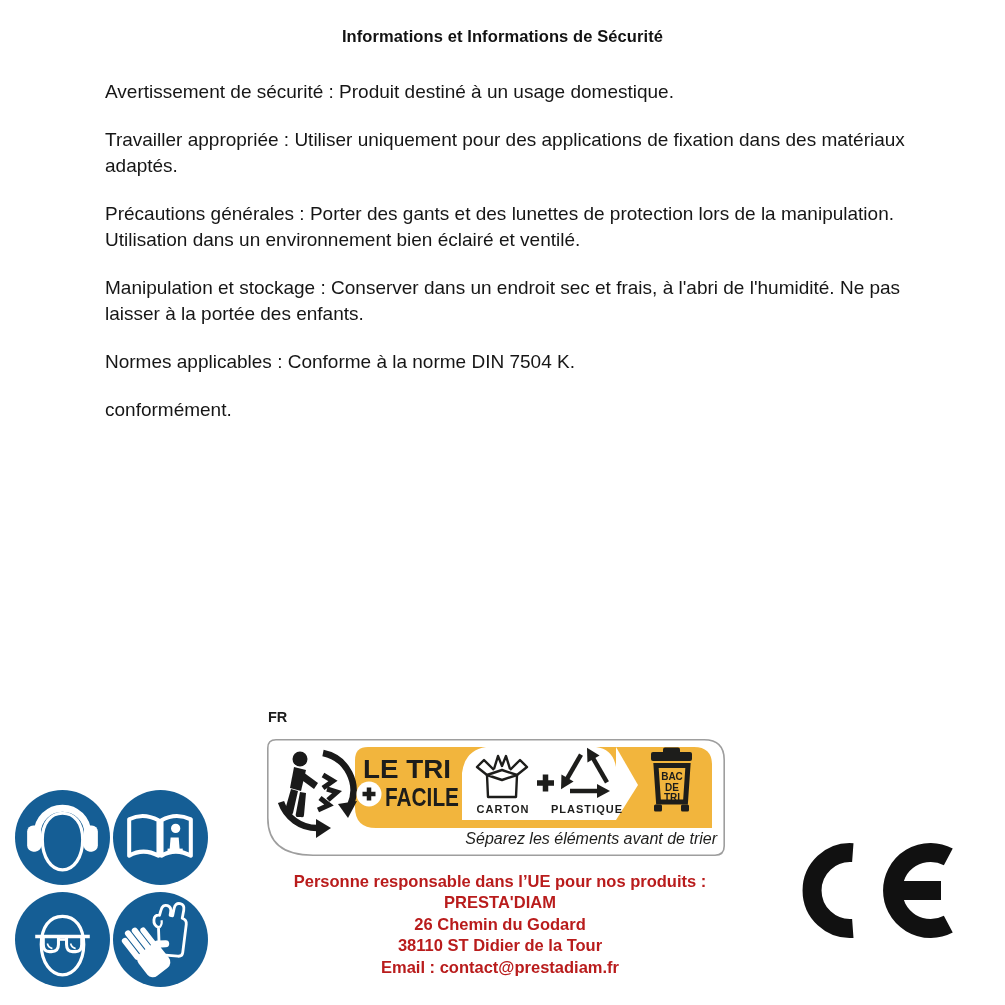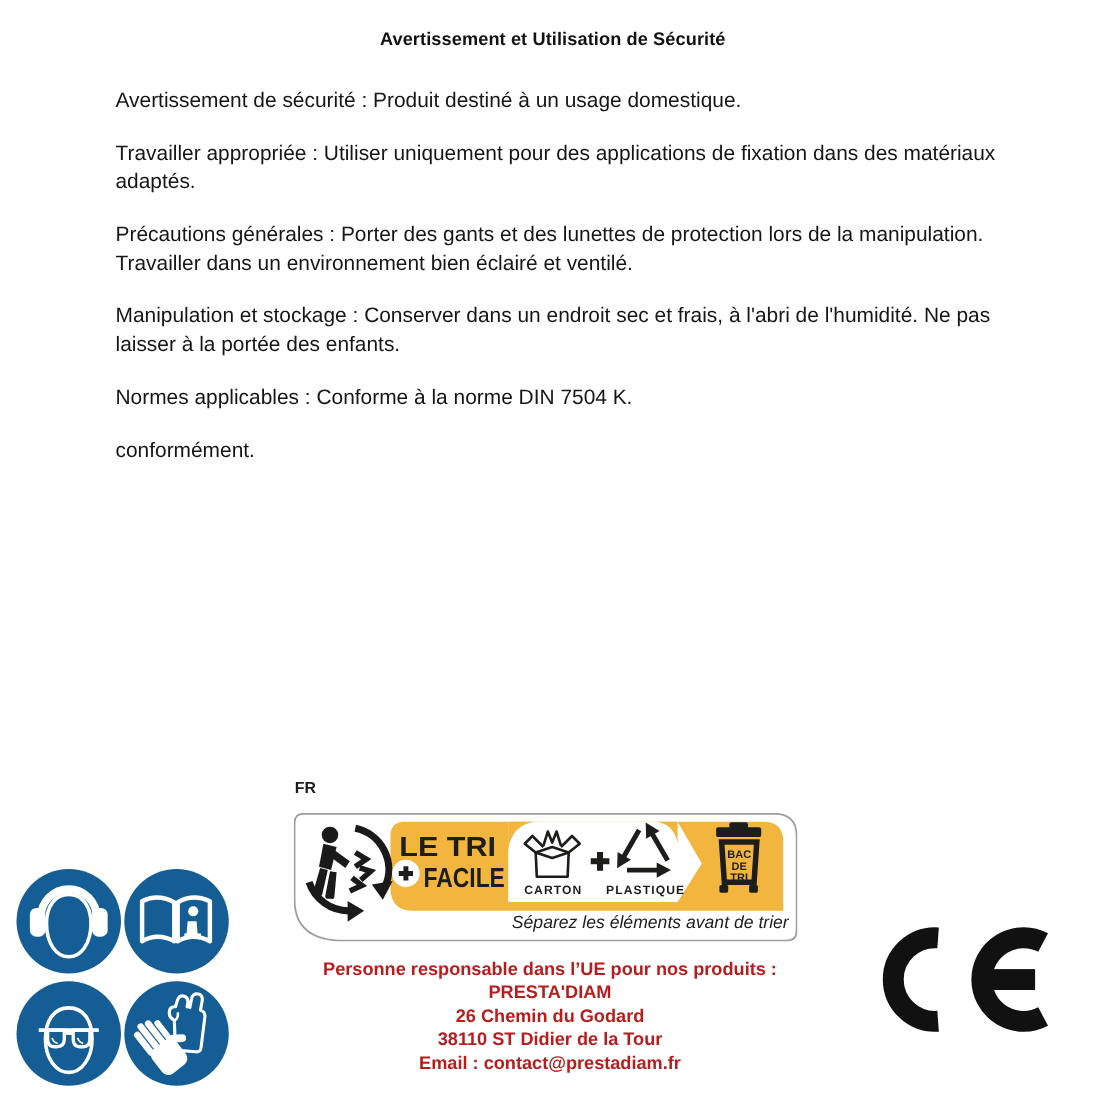--- a/index.html
+++ b/index.html
@@ -26,33 +26,33 @@
   .ce-mark{position:absolute;left:795px;top:835px;}
   .address{
     position:absolute;left:230px;top:871px;width:540px;text-align:center;
     font-size:16.5px;font-weight:bold;line-height:21.4px;color:#b91c1c;
   }
   svg text{font-family:"Liberation Sans", sans-serif;}
 </style>
 </head>
 <body>
 
-<div class="page-title">Avertissement et Utilisation de Sécurité</div>
+<div class="page-title">Informations et Informations de Sécurité</div>
 
 <div class="content">
   <div class="para">
     <div class="line">Avertissement de sécurité : Produit destiné à un usage domestique.</div>
   </div>
   <div class="para">
     <div class="line">Travailler appropriée : Utiliser uniquement pour des applications de fixation dans des matériaux</div>
     <div class="line">adaptés.</div>
   </div>
   <div class="para">
     <div class="line">Précautions générales : Porter des gants et des lunettes de protection lors de la manipulation.</div>
-    <div class="line">Travailler dans un environnement bien éclairé et ventilé.</div>
+    <div class="line">Utilisation dans un environnement bien éclairé et ventilé.</div>
   </div>
   <div class="para">
     <div class="line">Manipulation et stockage : Conserver dans un endroit sec et frais, à l'abri de l'humidité. Ne pas</div>
     <div class="line">laisser à la portée des enfants.</div>
   </div>
   <div class="para">
     <div class="line">Normes applicables : Conforme à la norme DIN 7504 K.</div>
   </div>
   <div class="para">
     <div class="line">conformément.</div>

